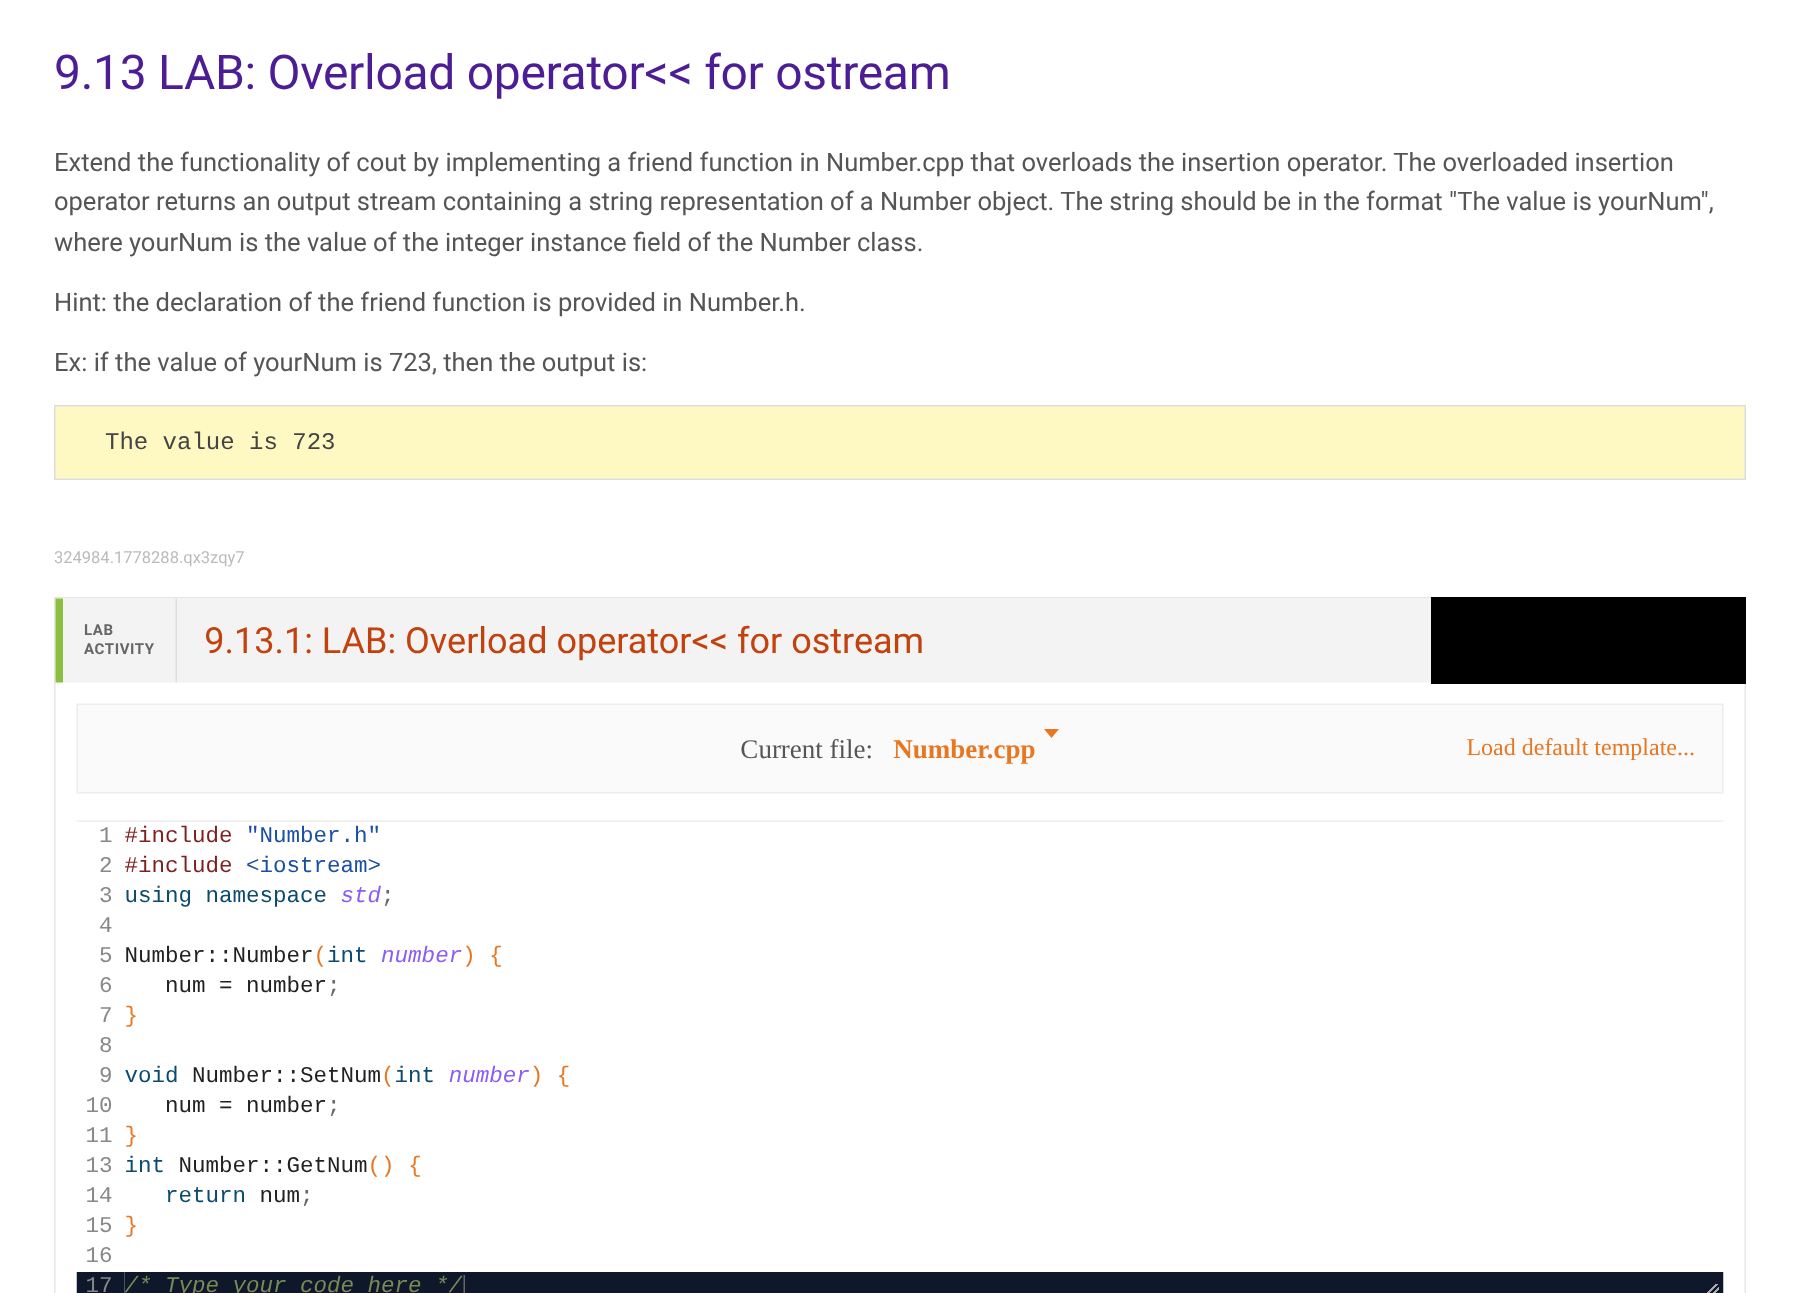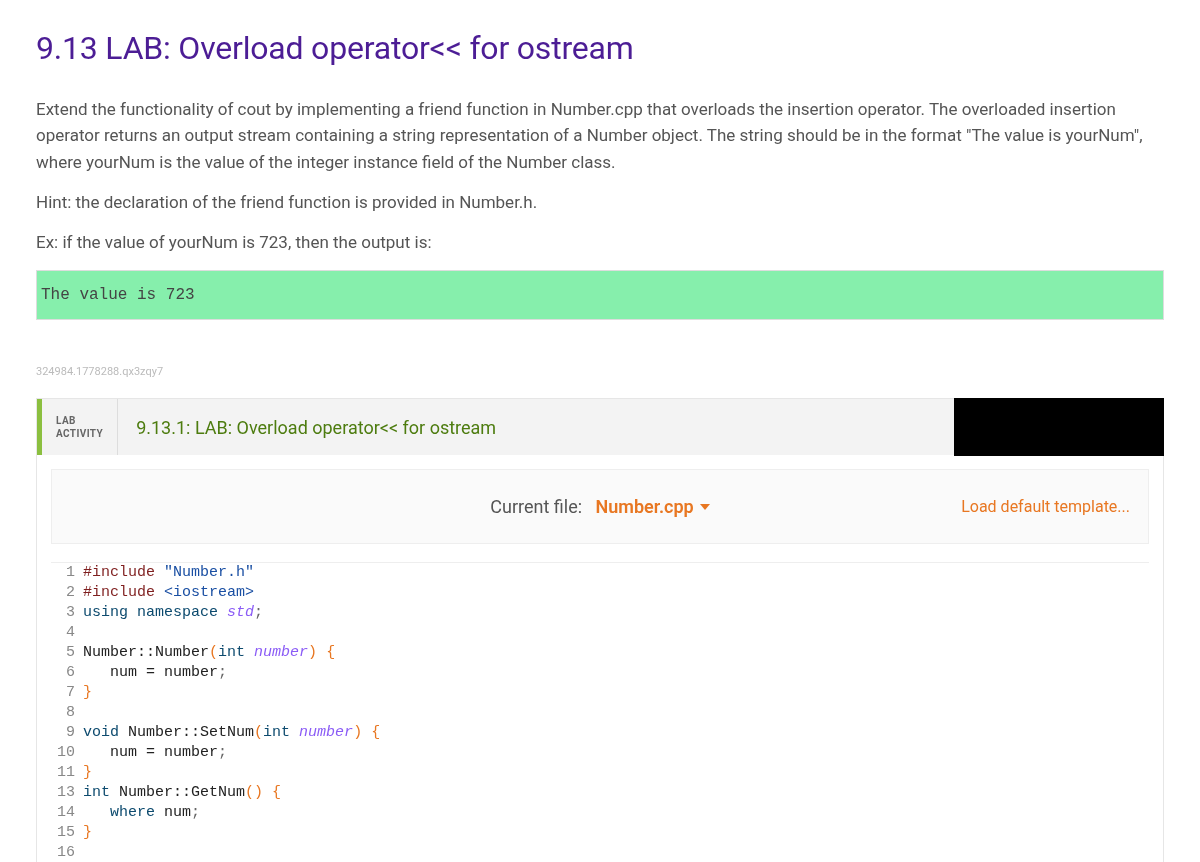--- a/index.html
+++ b/index.html
@@ -20,22 +20,22 @@
     letter-spacing: -0.2px;
   }
   p.desc {
     color: #555;
     font-size: 17px;
     line-height: 1.55;
     margin-bottom: 14px;
   }
   .output-box {
     border: 1px solid #ddd;
-    background: #86efac;
-    padding: 12px 4px;
+    background: #fef9c3;
+    padding: 12px 33px;
     font-family: "Courier New", Courier, monospace;
     font-size: 16px;
     color: #444;
     margin-top: 6px;
     margin-bottom: 12px;
   }
   .seed {
     color: #bbb;
     font-size: 11px;
     margin-bottom: 18px;
@@ -65,58 +65,58 @@
     font-size: 10px;
     font-weight: 700;
     color: #666;
     letter-spacing: 0.4px;
     line-height: 1.3;
   }
   .activity-title {
     display:flex;
     align-items:center;
     padding: 0 18px;
-    font-size: 18px;
-    color: #4d7c0f;
+    font-size: 24px;
+    color: #c2410c;
     flex: 1;
   }
   .activity-blackbox {
     width: 210px;
     background: #000;
     margin-right: -1px;
     margin-top: -1px;
     margin-bottom: -1px;
   }
   .activity-body {
     padding: 14px 14px 0 14px;
   }
   .file-bar {
     background: #fafafa;
     border: 1px solid #eee;
-    height: 75px;
+    height: 60px;
     display:flex;
     align-items:center;
     position: relative;
     padding: 0 18px;
+    font-family: Liberation Serif, serif;
   }
   .file-bar .center {
     position:absolute;
     left:0; right:0;
     text-align:center;
     font-size: 18px;
     color:#555;
     pointer-events:none;
   }
   .file-bar .center .lbl { color:#555; }
   .file-name-wrap {
     color:#e87722;
     font-weight:600;
     pointer-events:auto;
     display:inline-flex;
-    align-items:center;
     gap:6px;
     cursor:pointer;
   }
   .caret-down {
     width:0;height:0;
     border-left:5px solid transparent;
     border-right:5px solid transparent;
     border-top:6px solid #e87722;
     display:inline-block;
   }
@@ -261,21 +261,21 @@
         <div class="editor-row">
           <div class="gutter">11</div>
           <div class="code"><span class="tok-brace">}</span></div>
         </div>
         <div class="editor-row">
           <div class="gutter">13</div>
           <div class="code"><span class="tok-kw">int</span><span> </span><span class="tok-id">Number::GetNum</span><span class="tok-brace">(</span><span class="tok-brace">)</span><span> </span><span class="tok-brace">{</span></div>
         </div>
         <div class="editor-row">
           <div class="gutter">14</div>
-          <div class="code"><span>   </span><span class="tok-kw">where</span><span> </span><span class="tok-id">num</span><span class="tok-punc">;</span></div>
+          <div class="code"><span>   </span><span class="tok-kw">return</span><span> </span><span class="tok-id">num</span><span class="tok-punc">;</span></div>
         </div>
         <div class="editor-row">
           <div class="gutter">15</div>
           <div class="code"><span class="tok-brace">}</span></div>
         </div>
         <div class="editor-row">
           <div class="gutter">16</div>
           <div class="code">&nbsp;</div>
         </div>
         <div class="editor-row hl-row">

